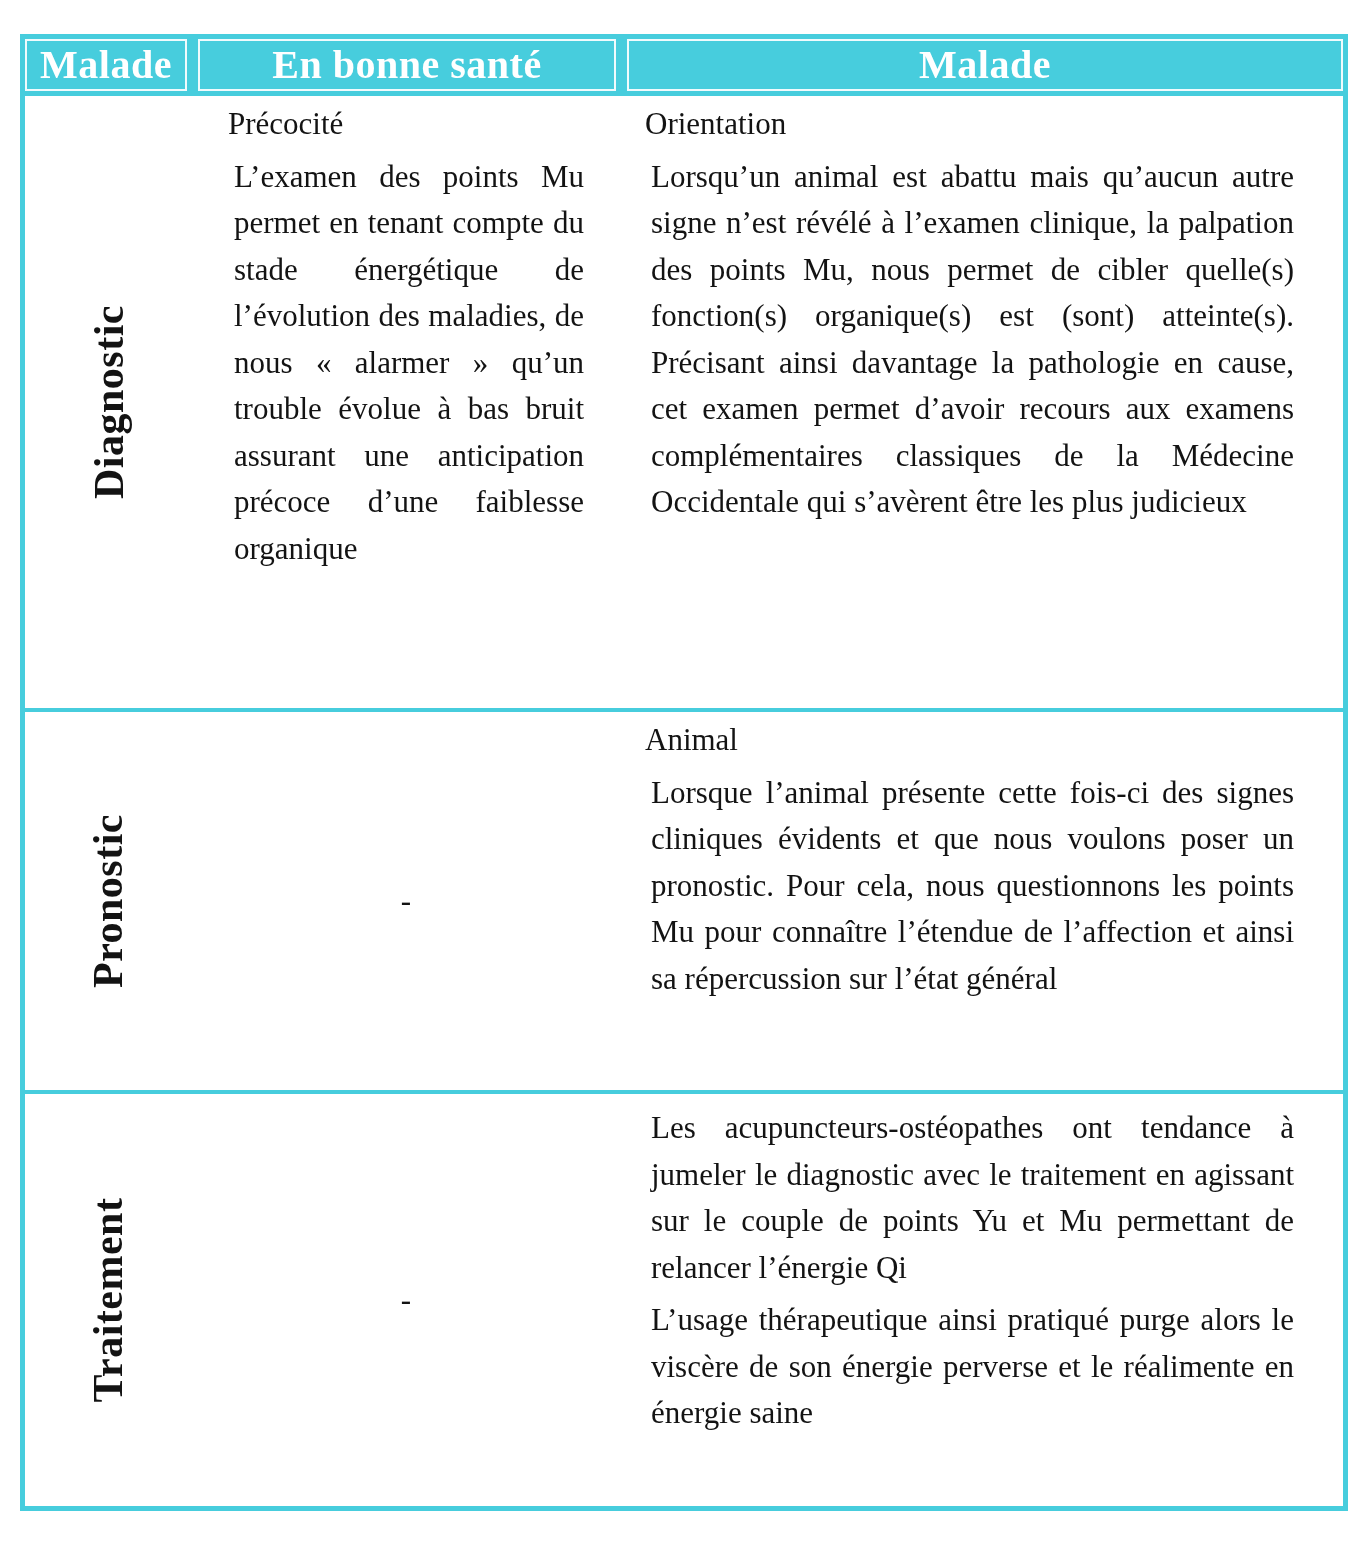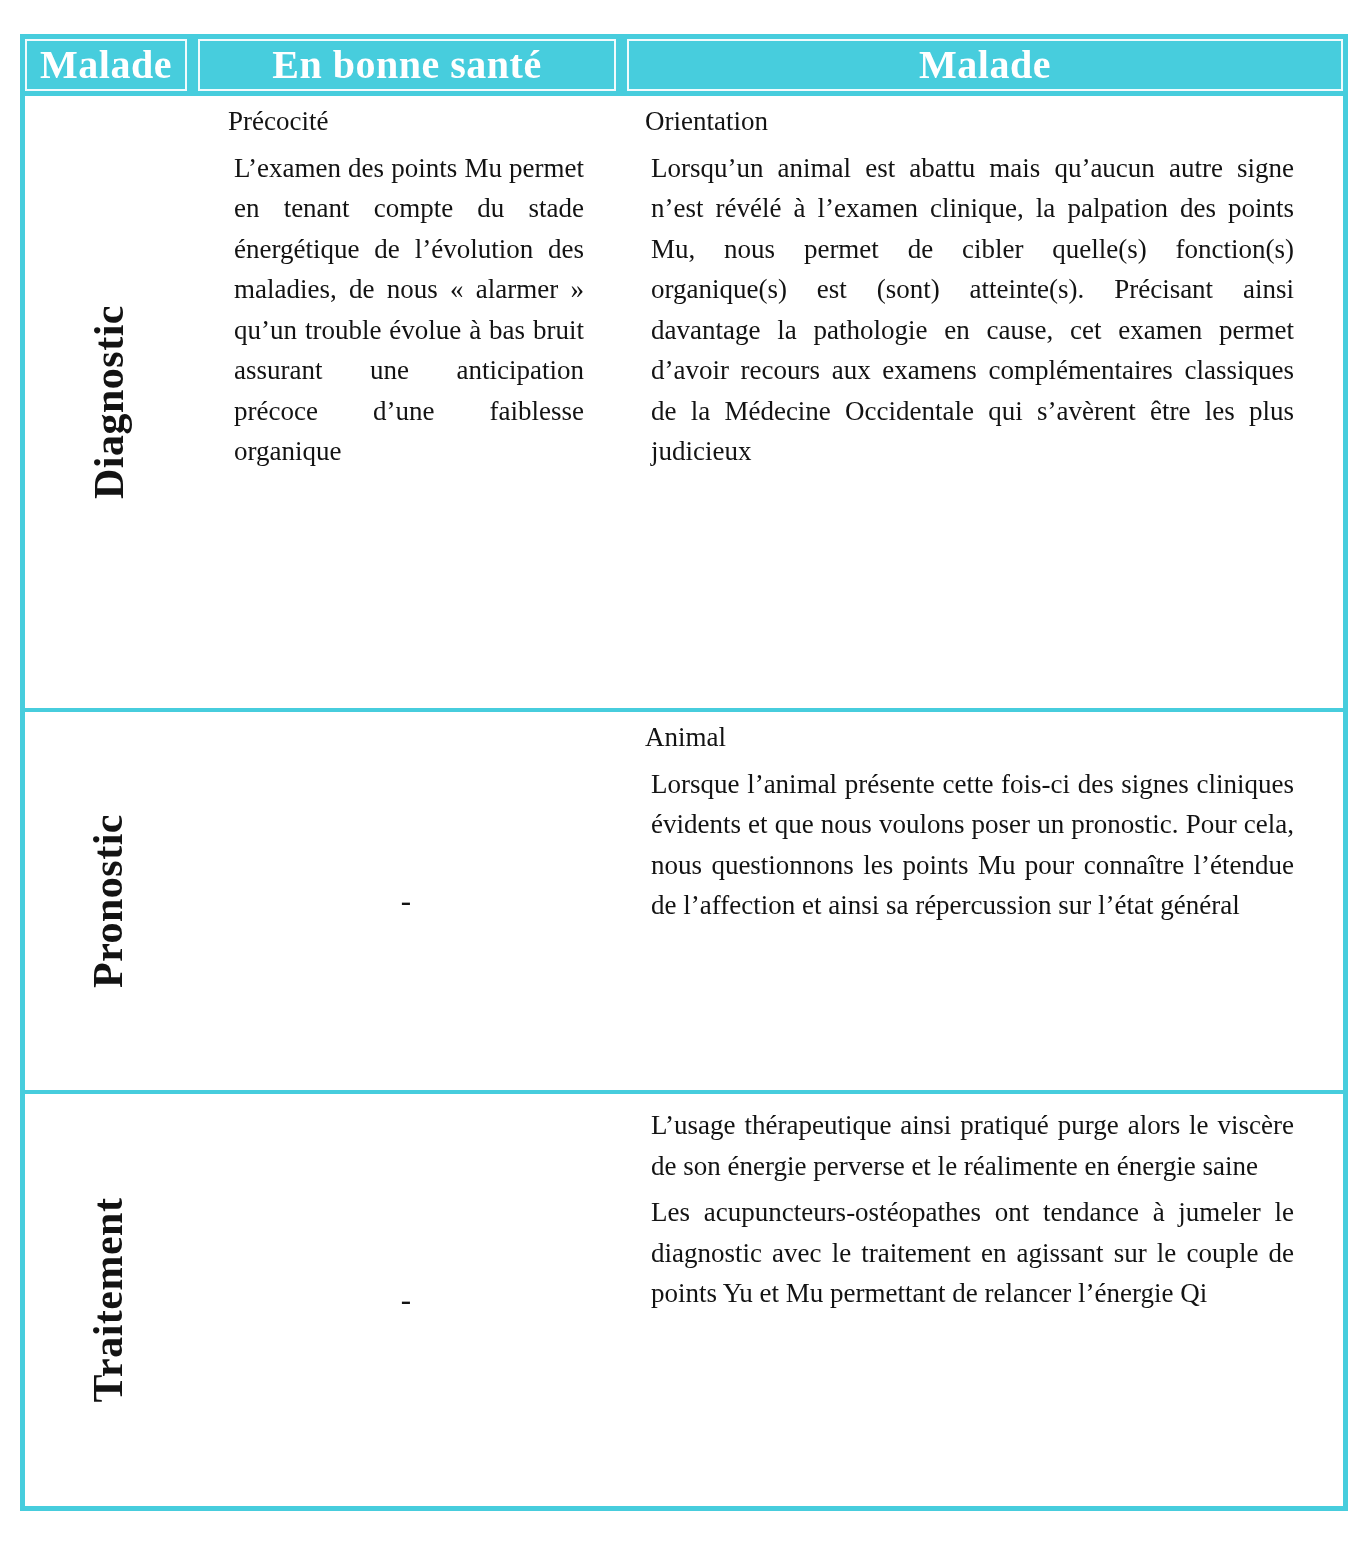--- a/index.html
+++ b/index.html
@@ -72,21 +72,21 @@
   }
   .label-text {
     transform: rotate(-90deg);
     white-space: nowrap;
     font-weight: bold;
     font-size: 42px;
     color: #131313;
     letter-spacing: 0.5px;
   }
   .content-cell {
-    font-size: 27px;
+    font-size: 31px;
     line-height: 1.5;
     text-align: justify;
     color: #131313;
     box-sizing: border-box;
   }
   .healthy-cell { padding: 5px 30px 5px 36px; }
   .sick-cell    { padding: 5px 43px 3px 25px; }
   .cell-title   { text-align: left; }
   .cell-text    { margin: 6px; }
   .dash-cell {
@@ -135,20 +135,20 @@
           <p class="cell-text">Lorsque l’animal présente cette fois-ci des signes cliniques évidents et que nous voulons poser un pronostic. Pour cela, nous questionnons les points Mu pour connaître l’étendue de l’affection et ainsi sa répercussion sur l’état général</p>
         </div>
       </div>
 
       <div class="row row-traitement">
         <div class="label-cell">
           <span class="label-text">Traitement</span>
         </div>
         <div class="dash-cell">-</div>
         <div class="content-cell sick-cell">
+          <p class="cell-text">Les acupuncteurs-ostéopathes ont tendance à jumeler le diagnostic avec le traitement en agissant sur le couple de points Yu et Mu permettant de relancer l’énergie Qi</p>
           <p class="cell-text">L’usage thérapeutique ainsi pratiqué purge alors le viscère de son énergie perverse et le réalimente en énergie saine</p>
-          <p class="cell-text">Les acupuncteurs-ostéopathes ont tendance à jumeler le diagnostic avec le traitement en agissant sur le couple de points Yu et Mu permettant de relancer l’énergie Qi</p>
         </div>
       </div>
 
     </div>
   </div>
 </div>
 
 </body></html>

